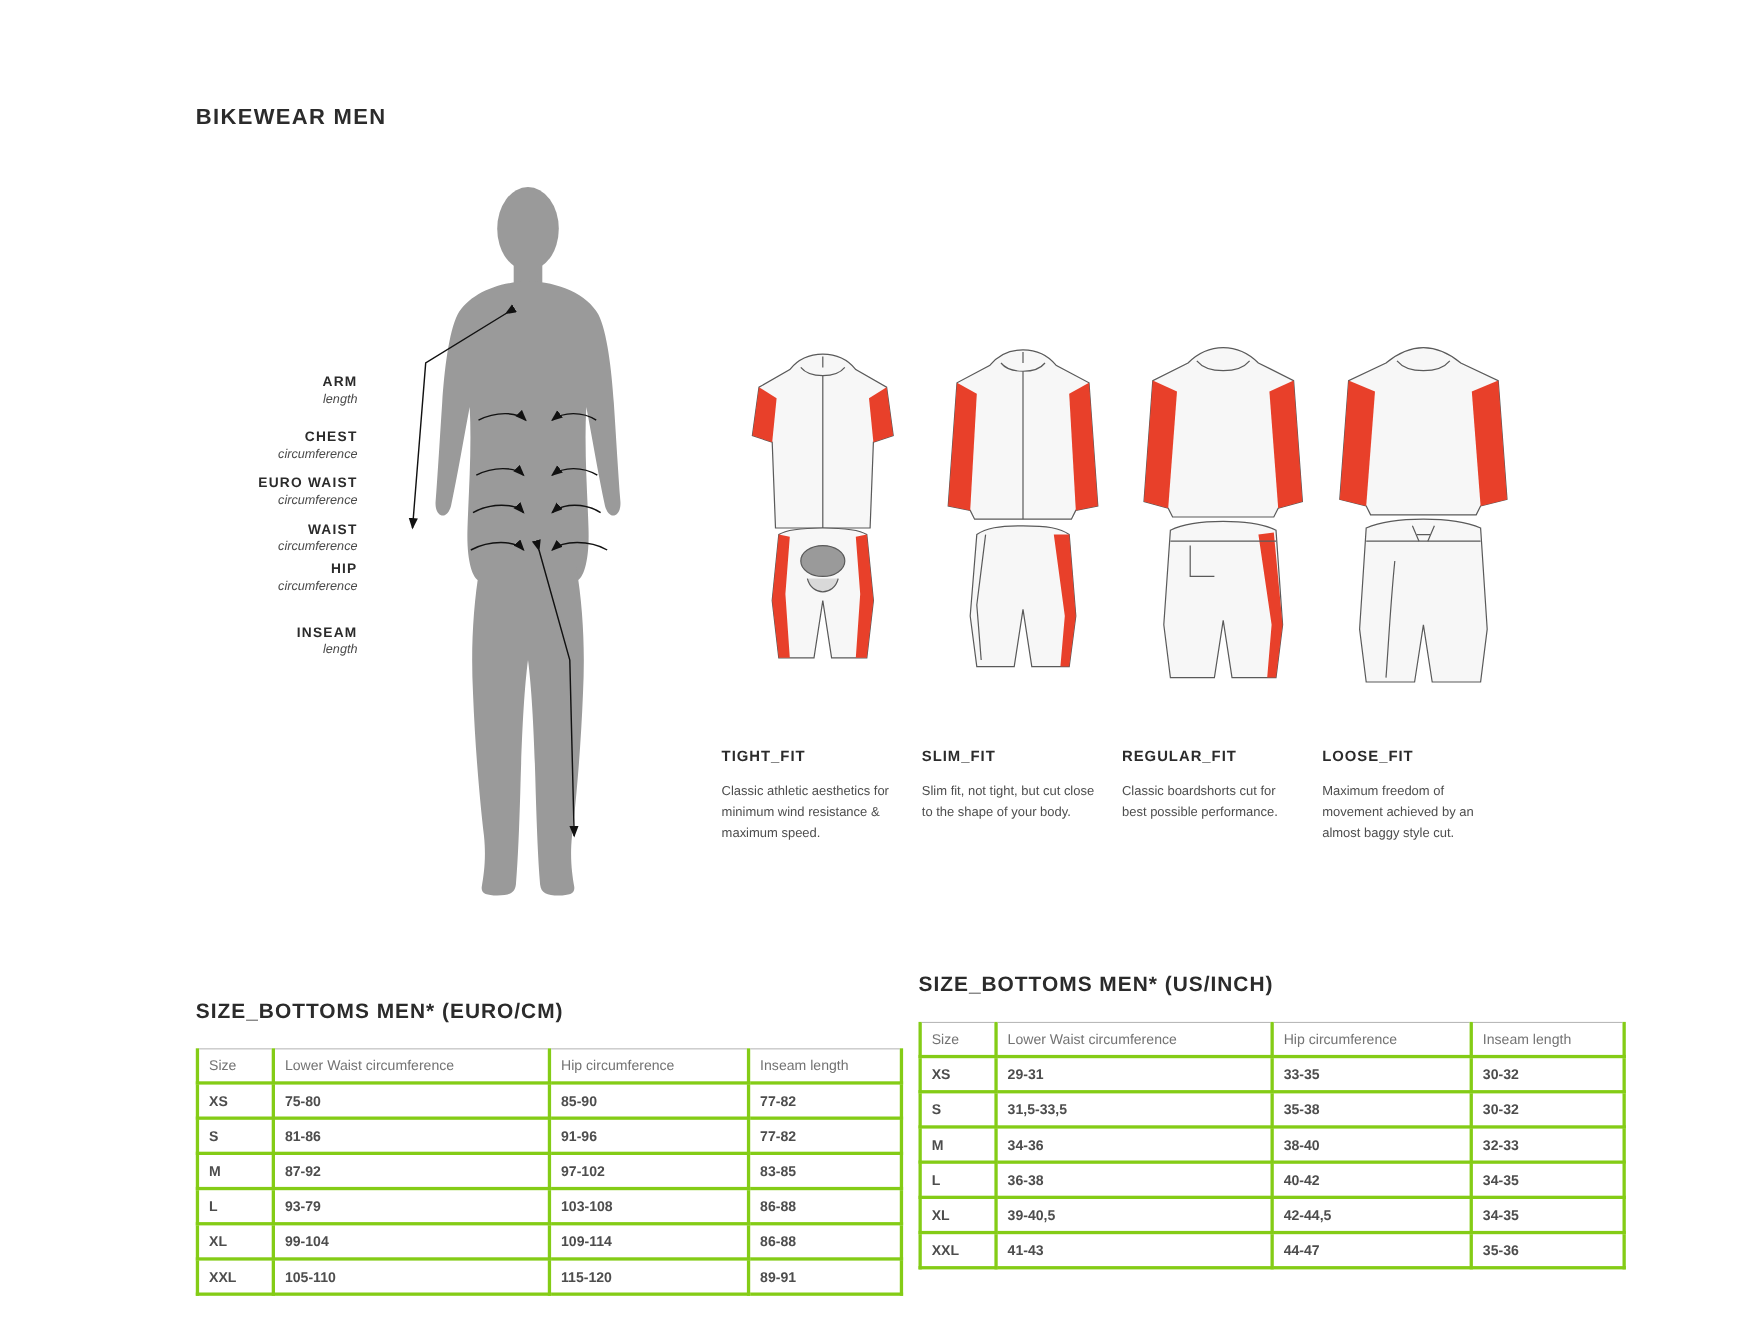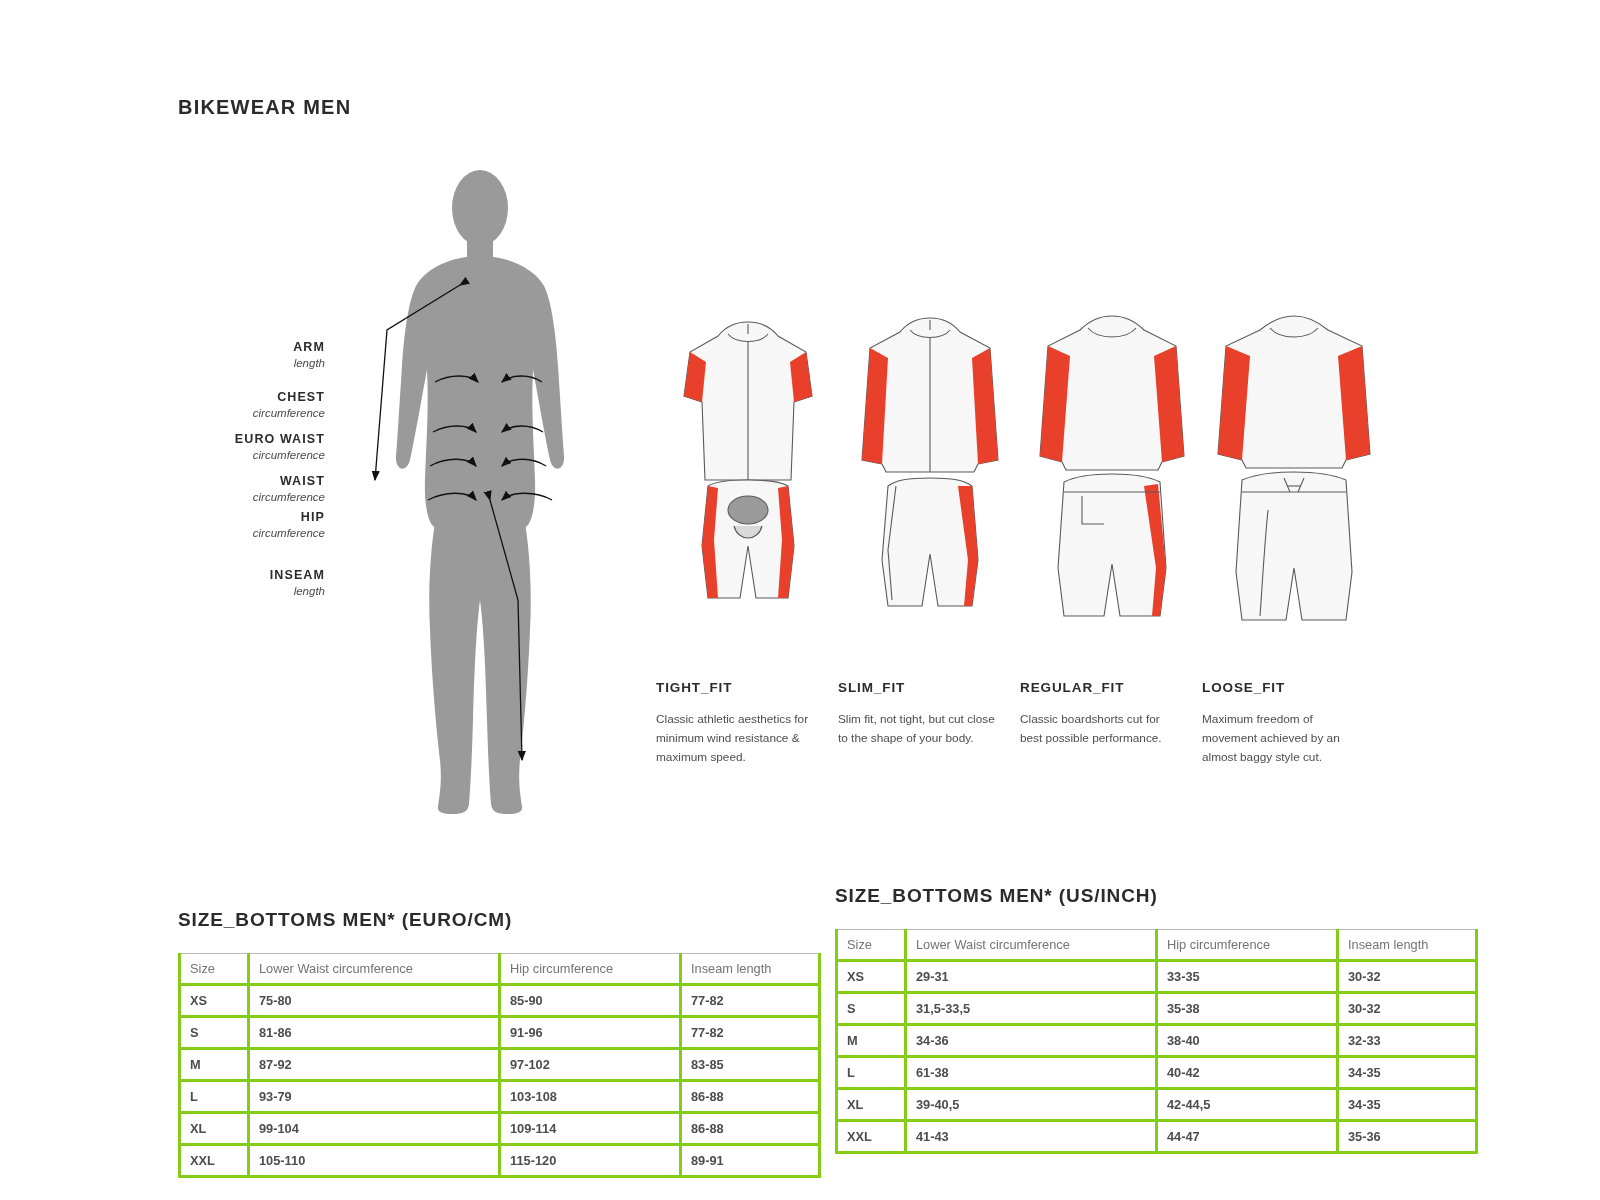--- a/index.html
+++ b/index.html
@@ -429,21 +429,21 @@
           <td>30-32</td>
         </tr>
         <tr>
           <td>M</td>
           <td>34-36</td>
           <td>38-40</td>
           <td>32-33</td>
         </tr>
         <tr>
           <td>L</td>
-          <td>61-38</td>
+          <td>36-38</td>
           <td>40-42</td>
           <td>34-35</td>
         </tr>
         <tr>
           <td>XL</td>
           <td>39-40,5</td>
           <td>42-44,5</td>
           <td>34-35</td>
         </tr>
         <tr>

